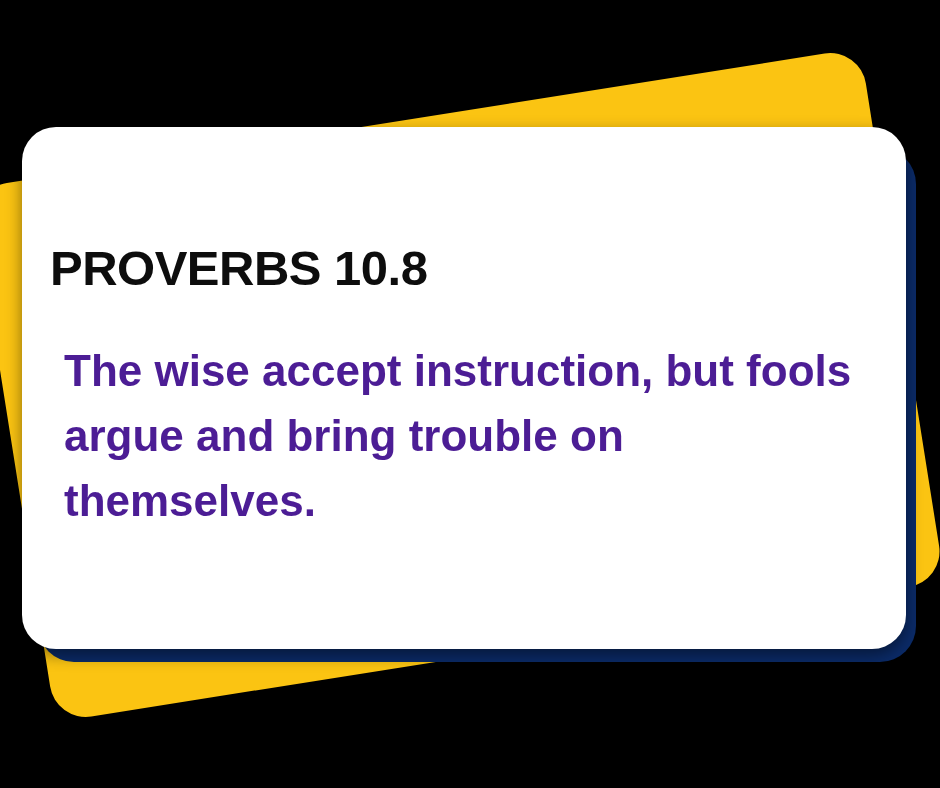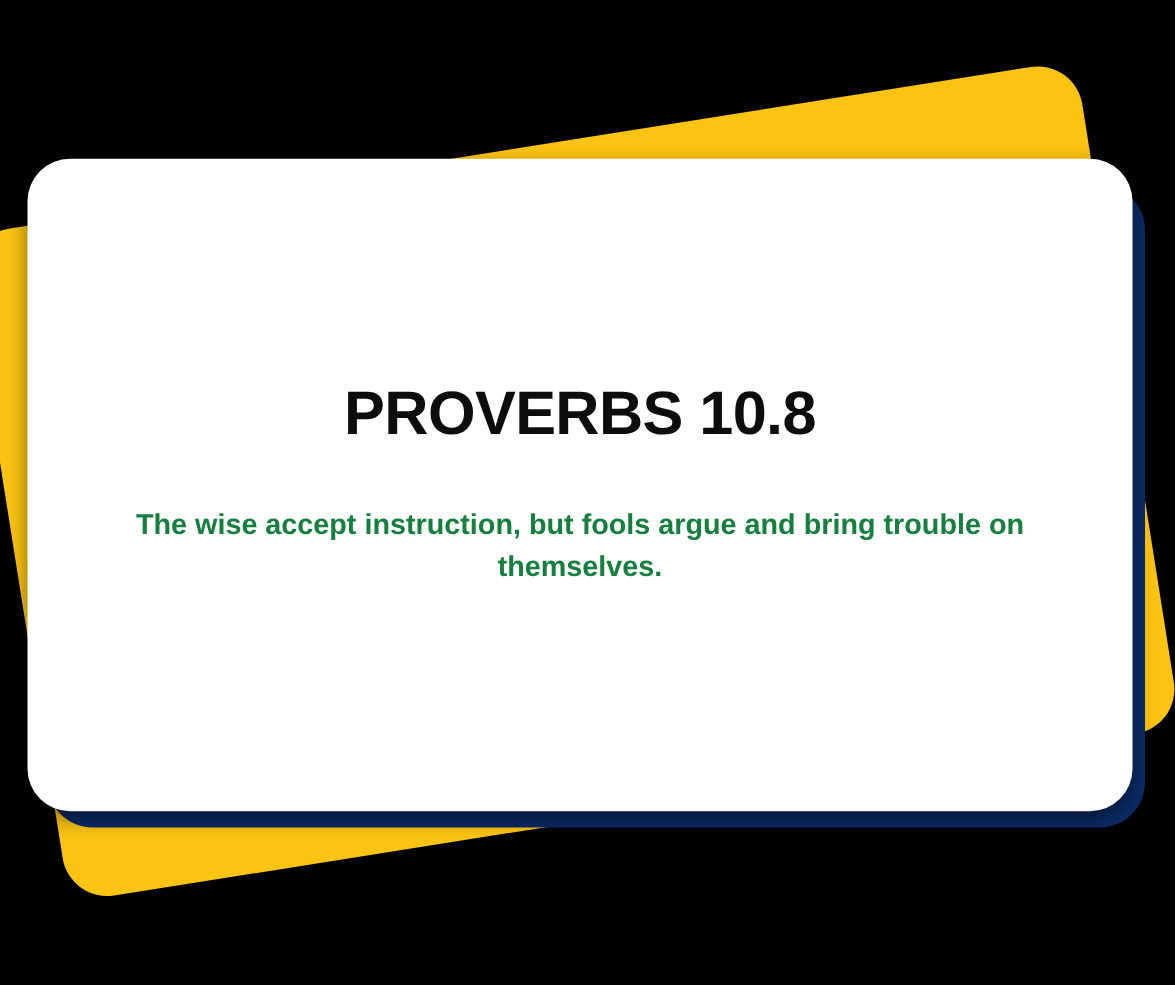--- a/index.html
+++ b/index.html
@@ -60,39 +60,38 @@
     display: flex;
     flex-direction: column;
     align-items: center;
     justify-content: center;
     box-sizing: border-box;
     padding: 0 28px;
   }
 
   .card-inner {
     width: 100%;
-    text-align: center;
   }
 
   .verse-title {
     font-family: "Liberation Sans", sans-serif;
     font-size: 49px;
     font-weight: bold;
     letter-spacing: -0.5px;
     color: #0D0D0D;
     line-height: 1.05;
     margin: 0 0 44px 0;
     white-space: nowrap;
   }
 
   .verse-body {
     font-family: "Liberation Sans", sans-serif;
-    font-size: 23px;
+    font-size: 44px;
     font-weight: bold;
-    color: #15803d;
+    color: #4c1d95;
     line-height: 1.48;
     margin: 0;
     max-width: 800px;
     margin-left: auto;
     margin-right: auto;
   }
 </style>
 </head>
 <body>
 

